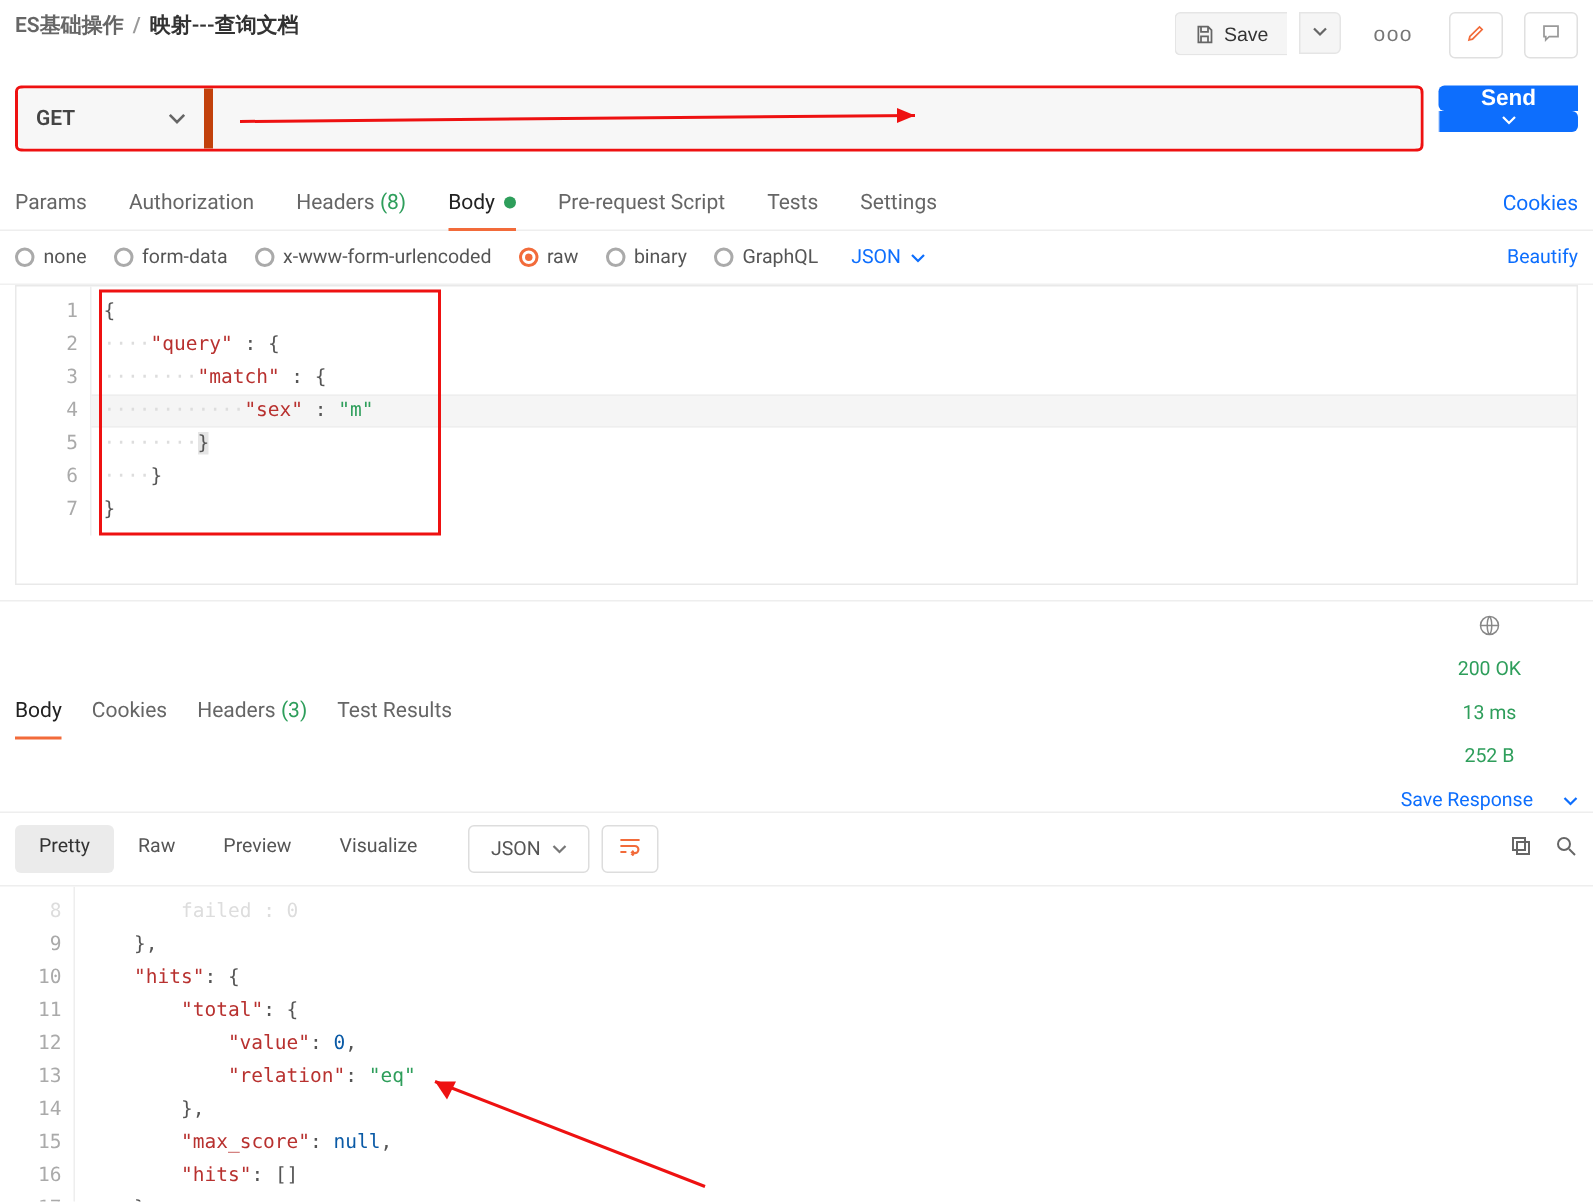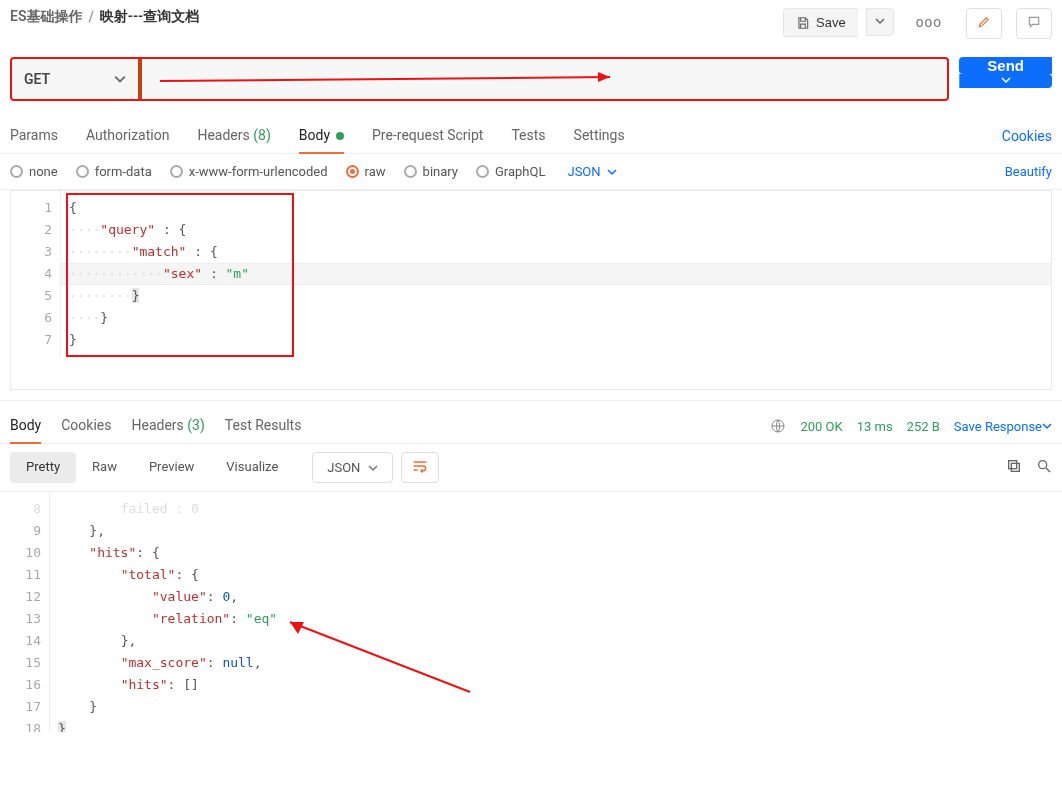--- a/index.html
+++ b/index.html
@@ -13,21 +13,21 @@
 .save-btn { display: inline-flex; align-items: center; gap: 6px; background: #f5f5f5; border: 1px solid #e5e5e5; border-right: none; border-radius: 4px 0 0 4px; padding: 6px 12px; color: #333; cursor: pointer; font-size: 13px; }
 .save-chev { background: #f5f5f5; border: 1px solid #e5e5e5; border-radius: 0 4px 4px 0; padding: 6px 8px; cursor: pointer; font-size: 12px; color: #666; }
 .ellipsis-btn { background: transparent; border: none; padding: 6px 10px; cursor: pointer; color: #777; letter-spacing: 1px; font-size: 14px; margin-left: 4px; }
 .right-btn { border: 1px solid #e0e0e0; border-radius: 4px; padding: 6px 10px; background: #fff; cursor: pointer; margin-left: 6px; color: #f26b3a; }
 .right-btn2 { border: 1px solid #e0e0e0; border-radius: 4px; padding: 6px 10px; background: #fff; cursor: pointer; margin-left: 6px; color: #888; }
 
 
 .req-row { display: flex; align-items: stretch; padding: 10px; gap: 10px; }
 .method-url-wrap { display: flex; flex: 1; border: 2px solid #e11; border-radius: 4px; height: 44px; }
 .inner-group { display: flex; flex: 1; background: #f7f7f7; border-radius: 4px; }
-.method-select { display: flex; align-items: center; justify-content: space-between; min-width: 130px; padding: 0 12px; border-right: 4px solid #c2410c; color: #444; font-weight: 600; font-size: 14px; cursor: pointer; }
+.method-select { display: flex; align-items: center; justify-content: space-between; min-width: 130px; padding: 0 12px; border-right: 6px solid #c2410c; color: #444; font-weight: 600; font-size: 14px; cursor: pointer; }
 .url-input { flex: 1; padding: 0 14px; display: flex; align-items: center; color: #333; font-size: 14px; }
 .arrow-area { flex: 0 0 auto; display: flex; align-items: center; padding: 0 18px; }
 .send-btn-wrap { display: flex; flex-direction: column; }
 .send-btn { background: #0d6efd; color: #fff; border: none; font-size: 15px; font-weight: 600; padding: 0 28px; border-radius: 4px 0 0 4px; cursor: pointer; }
 .send-chev { background: #0d6efd; color: #fff; border: none; padding: 0 10px; border-left: 1px solid rgba(255,255,255,0.3); border-radius: 0 4px 4px 0; cursor: pointer; font-size: 12px; }
 
 
 .tabs-row { display: flex; align-items: center; padding: 8px 10px 0 10px; gap: 28px; border-bottom: 1px solid #eee; }
 .tab { color: #666; font-size: 14px; padding: 8px 0 10px; cursor: pointer; position: relative; }
 .tab.active { color: #222; }
@@ -60,23 +60,23 @@
 
 
 .code .hl { position: absolute; left: 0; right: 0; height: 22px; background: #f5f5f5; border-top: 1px solid #eee; border-bottom: 1px solid #eee; z-index: -1; }
 
 
 .resp-header { display: flex; align-items: center; padding: 8px 10px 0 10px; gap: 20px; border-top: 1px solid #eee; }
 .resp-tab { color: #666; font-size: 14px; padding: 8px 0 10px; cursor: pointer; position: relative; }
 .resp-tab.active { color: #222; }
 .resp-tab.active::after { content: ""; position: absolute; left: 0; right: 0; bottom: -1px; height: 2px; background: #f26b3a; }
 .resp-tab .count { color: #2e9e5b; }
-.resp-right { margin-left: auto; display: flex; align-items: center; gap: 14px; font-size: 13px; }
+.resp-right { margin-left: auto; display: flex; align-items: center; gap: 14px; font-size: 13px; flex-direction: column; }
 .status { color: #2e9e5b; }
-.save-resp { color: #0d6efd; cursor: pointer; display: inline-flex; align-items: center; gap: 0; }
+.save-resp { color: #0d6efd; cursor: pointer; display: inline-flex; align-items: center; gap: 20px; }
 
 
 .resp-view-bar { display: flex; padding: 8px 10px; gap: 0; border-top: 1px solid #eee; border-bottom: 1px solid #eee; }
 .view-mode { display: inline-block; padding: 7px 16px; cursor: pointer; color: #555; font-size: 13px; }
 .view-mode.active { background: #ebebeb; border-radius: 4px; color: #333; }
 .view-select { margin-left: 18px; border: 1px solid #ddd; border-radius: 4px; padding: 6px 14px; display: inline-flex; align-items: center; gap: 8px; color: #555; cursor: pointer; font-size: 13px; }
 .wrap-btn { margin-left: 8px; border: 1px solid #ddd; border-radius: 4px; padding: 6px 10px; color: #f26b3a; cursor: pointer; }
 .resp-tools { margin-left: auto; display: flex; align-items: center; gap: 14px; color: #666; }
 .resp-tools span { cursor: pointer; }
 

